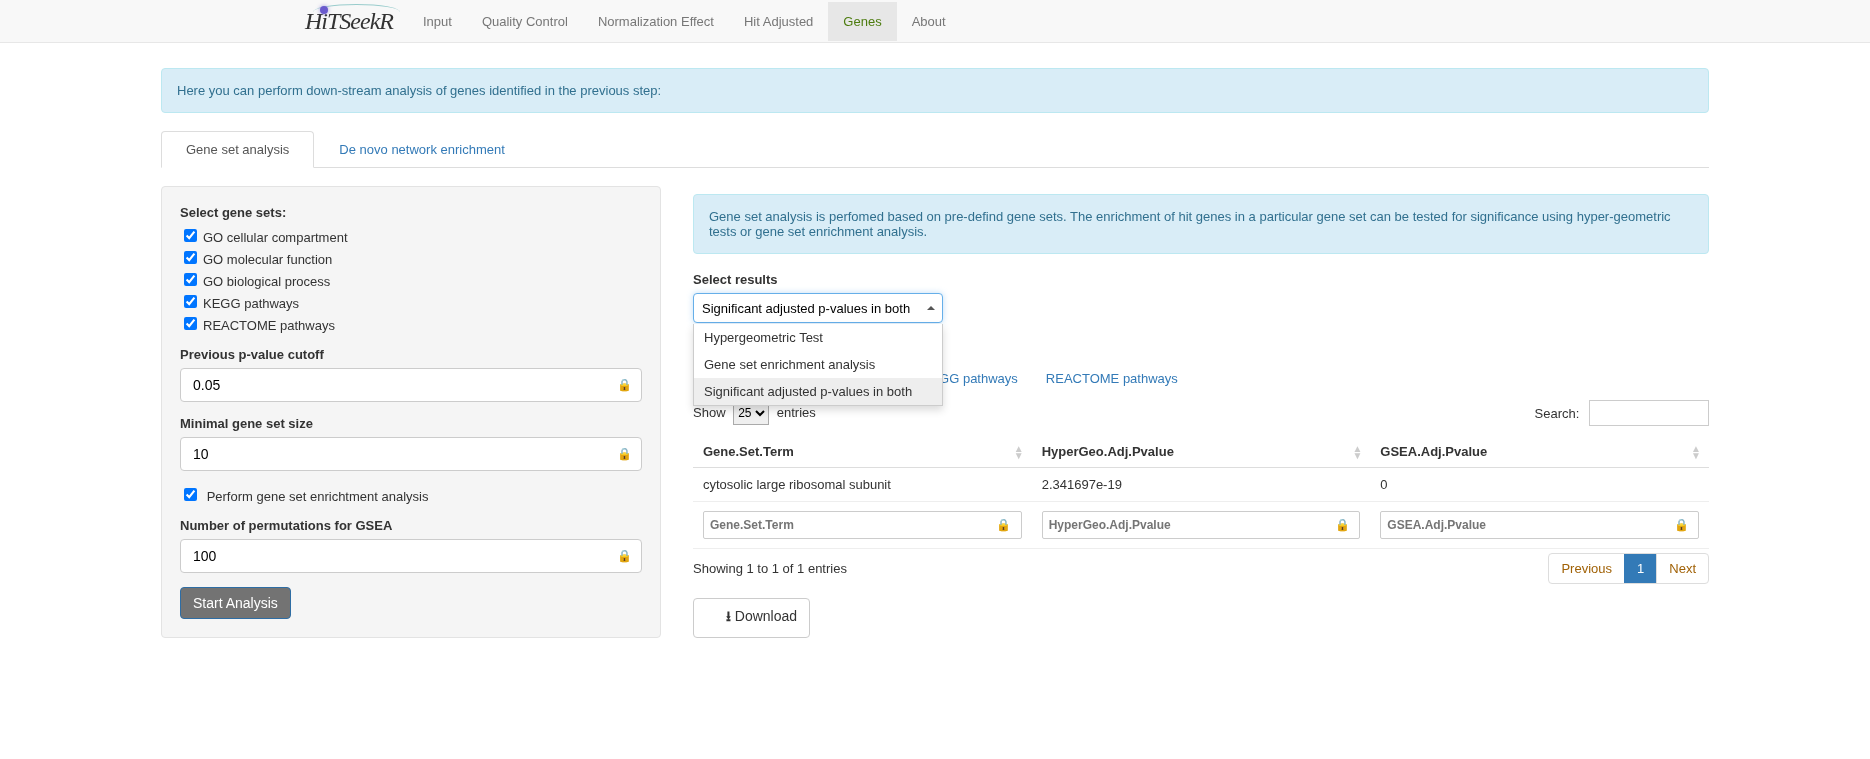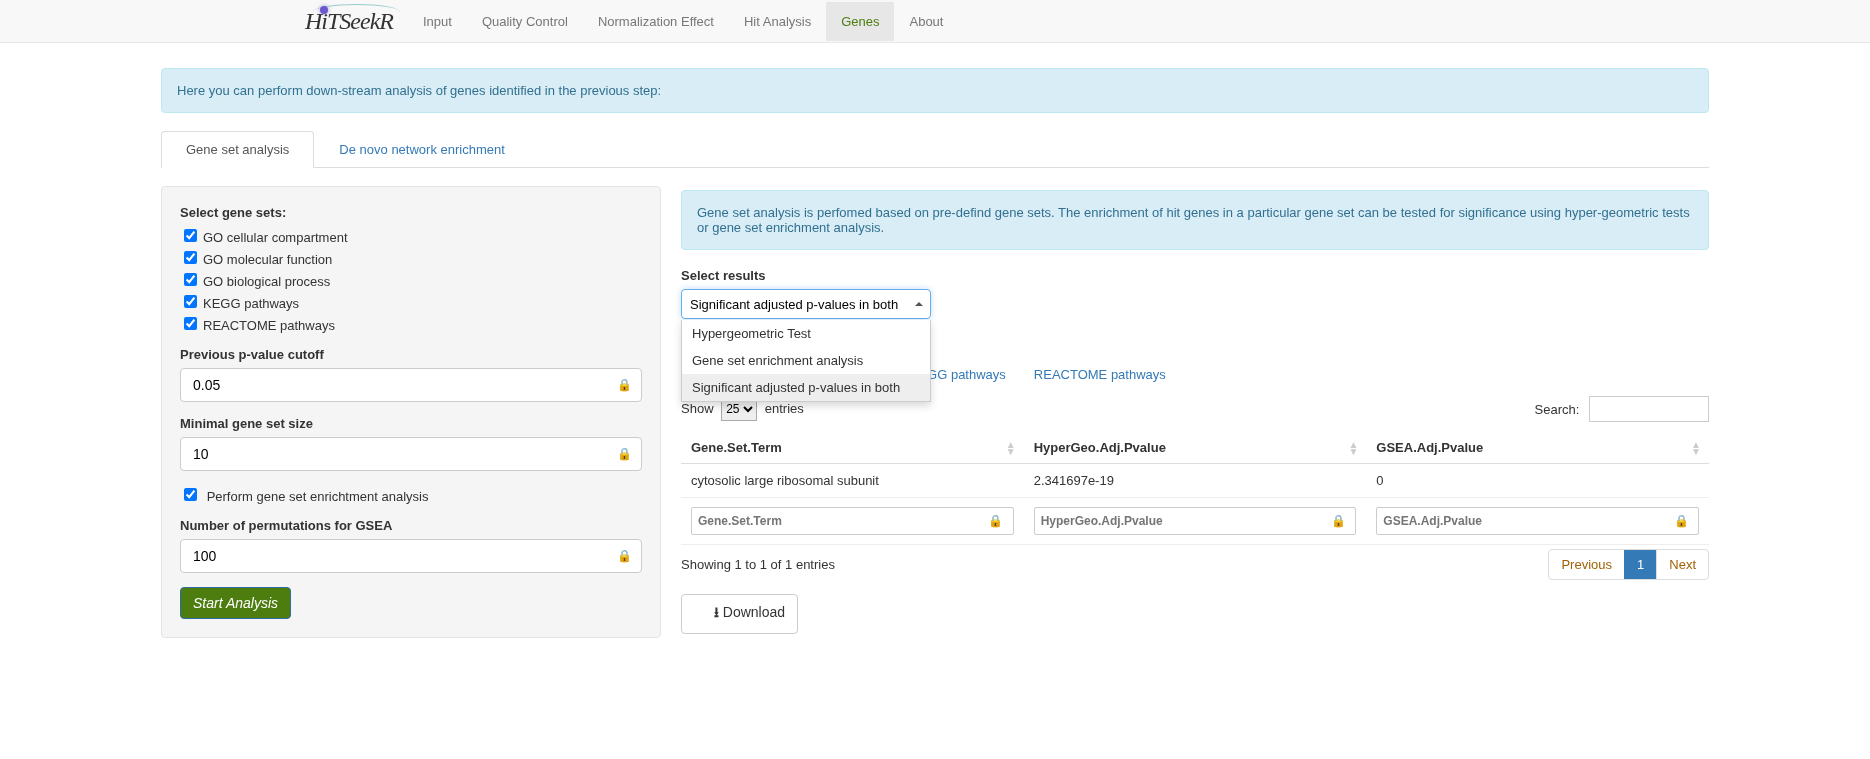--- a/index.html
+++ b/index.html
@@ -96,22 +96,22 @@
     margin-bottom:-1px;
     font-size:13px;
   }
   .tab-nav li.active a {
     color:#555;
     background:#fff;
     border-color:#ddd #ddd #fff;
   }
   .two-col {
     display:flex;
-    gap:20px;
-    align-items:center;
+    gap:32px;
+    align-items:flex-end;
   }
   .well {
     background:#f5f5f5;
     border:1px solid #e3e3e3;
     border-radius:4px;
     padding:18px;
     width:500px;
     flex:0 0 500px;
   }
   .well label.block {
@@ -147,24 +147,23 @@
   .btn {
     display:inline-block;
     padding:7px 12px;
     border-radius:4px;
     border:1px solid transparent;
     font-size:14px;
     cursor:pointer;
     text-align:center;
   }
   .btn-primary {
-    background:#4d7c0f;
+    background:#737373;
     border-color:#2e6da4;
     color:#fff;
-    font-style:italic;
   }
   .btn-default {
     background:#fff;
     border-color:#ccc;
     color:#333;
     padding-left:32px;
   }
   .right-col { flex:1; min-width:0; }
   .select-results-label {
     font-weight:bold;
@@ -323,21 +322,21 @@
       <li>
           <a href="#">Input</a>
         </li>
       <li>
           <a href="#">Quality Control</a>
         </li>
       <li>
           <a href="#">Normalization Effect</a>
         </li>
       <li>
-          <a href="#">Hit Analysis</a>
+          <a href="#">Hit Adjusted</a>
         </li>
       <li class="active">
           <a href="#">Genes</a>
         </li>
       <li>
           <a href="#">About</a>
         </li>
     </ul>
   </div>
 </div>

